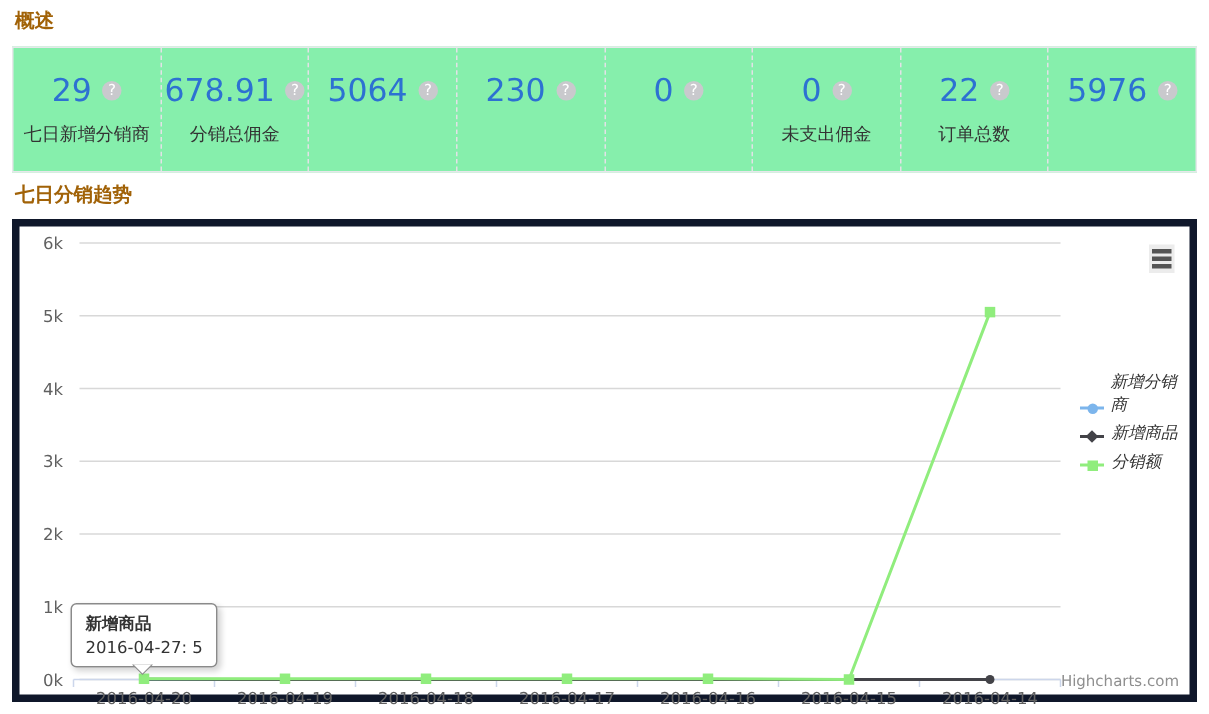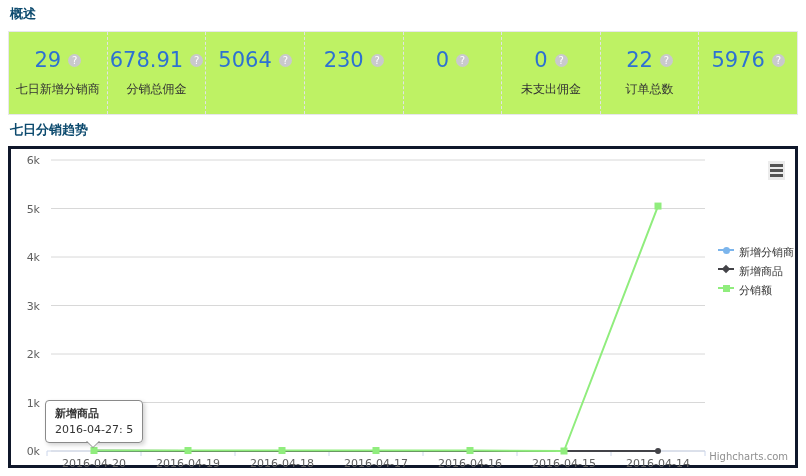--- a/index.html
+++ b/index.html
@@ -1,38 +1,38 @@
 <!DOCTYPE html>
 <html><head>
 <meta charset="utf-8">
 <style>
   * { box-sizing: border-box; margin: 0; padding: 0; }
   html,body { width: 806px; height: 476px; background: #fff; overflow: hidden;
               font-family: "DejaVu Sans", "Liberation Sans", sans-serif; }
-  .section-title { position: absolute; left: 10px; font-size: 13px; font-weight: bold; color: #0c4a6e; }
+  .section-title { position: absolute; left: 10px; font-size: 13px; font-weight: bold; color: #a16207; }
   .overview-title { top: 5px; }
   .trend-title { top: 121px; }
 
   .stats-box { position: absolute; left: 8px; top: 31px; width: 790px; height: 84px;
-               background: #bef264; border: 1px solid #e7e7eb; display: flex; }
+               background: #86efac; border: 1px solid #e7e7eb; display: flex; }
   .stat-card { flex: 1 1 0; text-align: center; padding-top: 16px;
                border-right: 1px dashed #e2e2e6; }
   .stat-card:last-child { border-right: none; }
   .stat-value { font-size: 21px; color: #2d71d2; display: inline-block; vertical-align: middle; }
   .help-icon { display: inline-block; width: 13px; height: 13px; margin-left: 7px;
                border-radius: 50%; background: #c9c9cd; color: #fff; font-size: 10px;
                line-height: 13px; text-align: center; vertical-align: middle; cursor: default; }
   .stat-label { display: block; margin-top: 9px; font-size: 12px; color: #333; }
 
   .chart-box { position: absolute; left: 8px; top: 146px; width: 790px; height: 322px;
-               background: #fff; border: 3px solid #0f172a; }
+               background: #fff; border: 5px solid #0f172a; }
   .chart-svg { position: absolute; left: 0; top: 0; }
 
   .legend { position: absolute; left: 707px; top: 96px; }
-  .legend-item { display: flex; align-items: flex-start; margin-bottom: 4px; cursor: pointer; }
+  .legend-item { display: flex; align-items: flex-end; margin-bottom: 4px; cursor: pointer; font-style: italic; }
   .legend-marker { position: relative; width: 16px; height: 10px; margin-right: 5px; }
   .legend-marker .line { position: absolute; left: 0; top: 4px; width: 16px; height: 2px; background: currentColor; }
   .legend-marker .shape { position: absolute; top: 1.5px; left: 4.5px; width: 7px; height: 7px; background: currentColor; }
   .legend-marker .shape.circle { border-radius: 50%; }
   .legend-marker .shape.diamond { width: 6px; height: 6px; top: 2px; left: 5px; transform: rotate(45deg); }
   .legend-label { font-size: 11px; color: #333; }
 
   .export-icon { position: absolute; top: 12px; right: 10px; width: 17px; padding: 1px;
                  background: #ececec; cursor: pointer; }
   .export-icon .bar { height: 3px; background: #555; margin: 2px 1px; }

